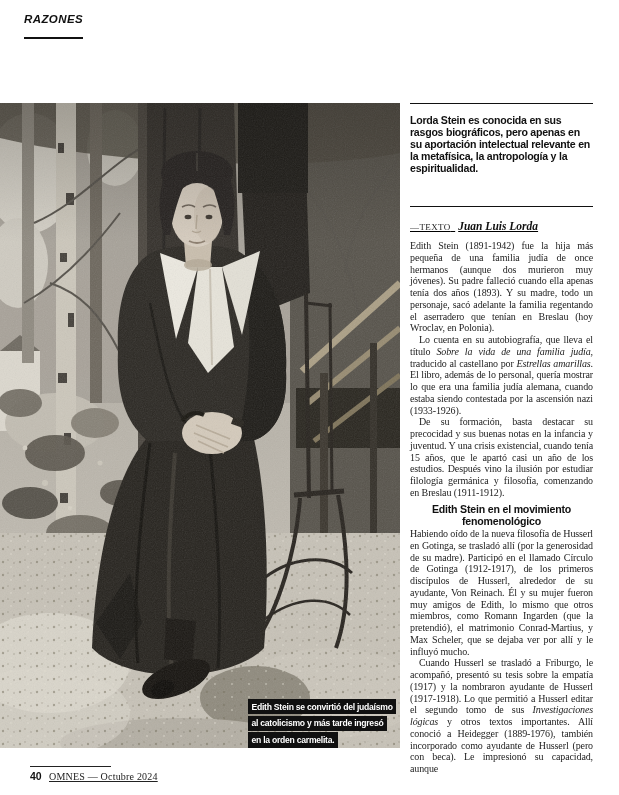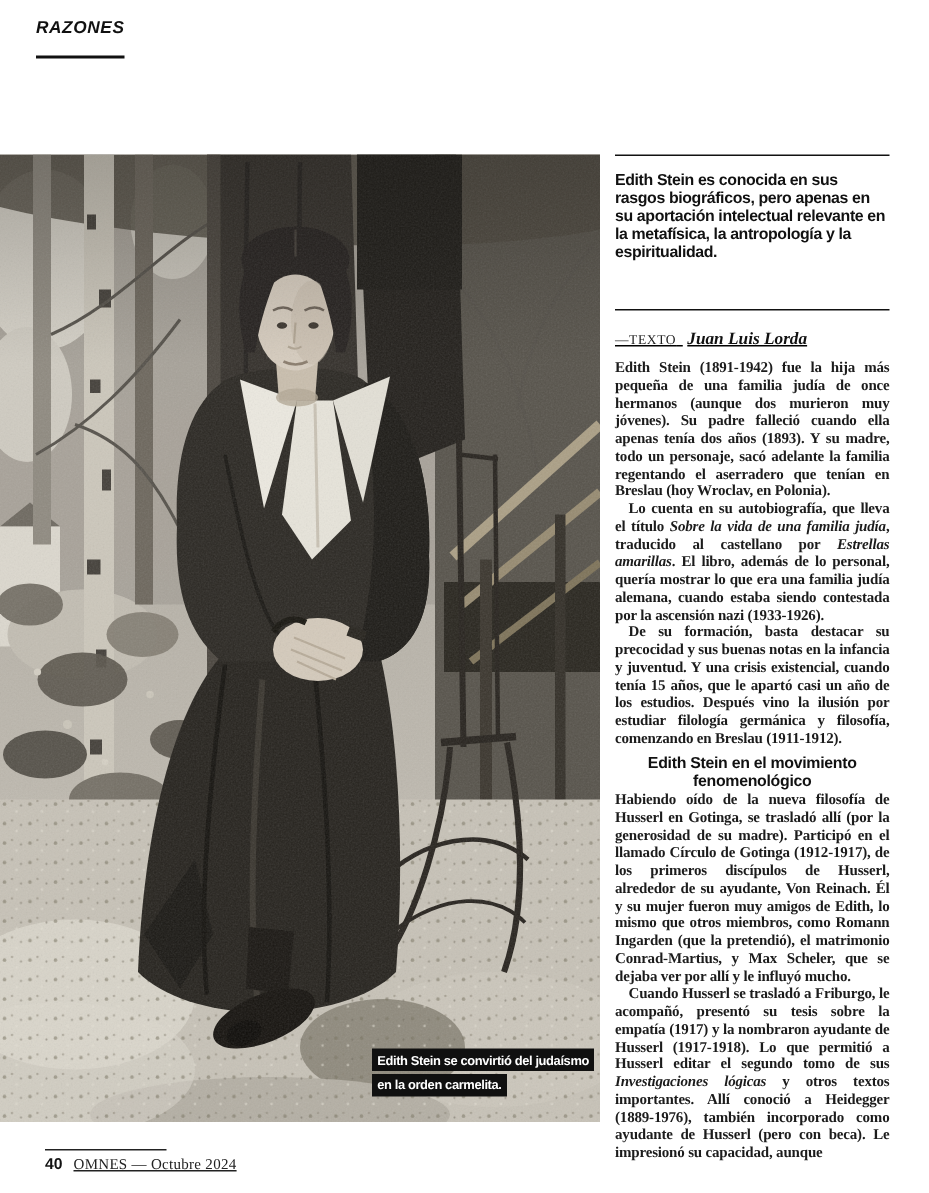--- a/index.html
+++ b/index.html
@@ -25,21 +25,21 @@
   .col { position:absolute; left:410px; top:103px; width:183px; height:692px; }
   .rule-top { border-top:1.6px solid #111; width:100%; }
   .standfirst { position:absolute; top:12px; margin:0; width:183px; color:#111;
                 font:bold 10.6px/11.9px "Liberation Sans",sans-serif; letter-spacing:-0.25px; }
   .rule-mid { position:absolute; top:103px; width:100%; border-top:1.6px solid #111; }
   .byline { position:absolute; top:113px; margin:0; white-space:nowrap;text-decoration:underline; }
   .byline-prefix { font:9px "Liberation Serif",serif; color:#222; letter-spacing:.4px; }
   .byline-author { font:italic bold 11.5px "Liberation Serif",serif; color:#111; margin-left:3px; }
   .body { position:absolute; top:137px; width:183px; color:#1c1c1c;
           font:10px/11.75px "Liberation Serif",serif; letter-spacing:-0.12px; text-align:justify; }
-  .body p { margin:0;font-weight:bold; }
+  .body p { margin:0; }
   .body p.indent { text-indent:9px; }
   .body em { font-style:italic; }
   .body h3.subhead { margin:4px 0 1px 0; text-align:center; color:#111;
           font:bold 10.6px/12.3px "Liberation Sans",sans-serif; letter-spacing:-0.2px; }
 
   
   .footer-rule { position:absolute; left:30px; top:766px; width:81px; border-top:1.2px solid #222; }
   .pagenum { position:absolute; left:30px; top:770px; font:bold 10.5px "Liberation Sans",sans-serif; color:#111; }
   .issue   { position:absolute; left:49px; top:771px; font:10px "Liberation Serif",serif; color:#222; letter-spacing:.2px;text-decoration:underline; }
 </style>
@@ -206,26 +206,27 @@
         <ellipse cx="160" cy="580" rx="12" ry="8" fill="#0e0c09"></ellipse>
       </g>
     </g>
 
     <rect x="0" y="0" width="400" height="645" filter="url(#grain)" opacity=".15"></rect>
     <rect x="0" y="0" width="400" height="140" fill="url(#shadeTop)" opacity=".45"></rect>
   </svg>
 
   <div class="caption">
     <div class="cap-line">Edith Stein se convirtió del judaísmo</div>
+    <div class="cap-line">al catolicismo y más tarde ingresó</div>
     <div class="cap-line">en la orden carmelita.</div>
   </div>
 
   <aside class="col">
     <div class="rule-top"></div>
-    <p class="standfirst">Edith Stein es conocida en sus rasgos biográficos, pero apenas en su aportación intelectual relevante en la metafísica, la antropología y la espiritualidad.</p>
+    <p class="standfirst">Lorda Stein es conocida en sus rasgos biográficos, pero apenas en su aportación intelectual relevante en la metafísica, la antropología y la espiritualidad.</p>
     <div class="rule-mid"></div>
     <p class="byline">
       <span class="byline-prefix">—TEXTO</span>
       <span class="byline-author">Juan Luis Lorda</span>
     </p>
     <div class="body">
         <p class=""><span>Edith Stein (1891-1942) fue la hija más pequeña de una familia judía de once hermanos (aunque dos murieron muy jóvenes). Su padre falleció cuando ella apenas tenía dos años (1893). Y su madre, todo un personaje, sacó adelante la familia regentando el aserradero que tenían en Breslau (hoy Wroclav, en Polonia).</span></p>
         <p class="indent"><span>Lo cuenta en su autobiografía, que lleva el título </span><em>Sobre la vida de una familia judía</em><span>, traducido al castellano por </span><em>Estrellas amarillas</em><span>. El libro, además de lo personal, quería mostrar lo que era una familia judía alemana, cuando estaba siendo contestada por la ascensión nazi (1933-1926).</span></p>
         <p class="indent"><span>De su formación, basta destacar su precocidad y sus buenas notas en la infancia y juventud. Y una crisis existencial, cuando tenía 15 años, que le apartó casi un año de los estudios. Después vino la ilusión por estudiar filología germánica y filosofía, comenzando en Breslau (1911-1912).</span></p>
         <h3 class="subhead"><span>Edith Stein en el movimiento fenomenológico</span></h3>

